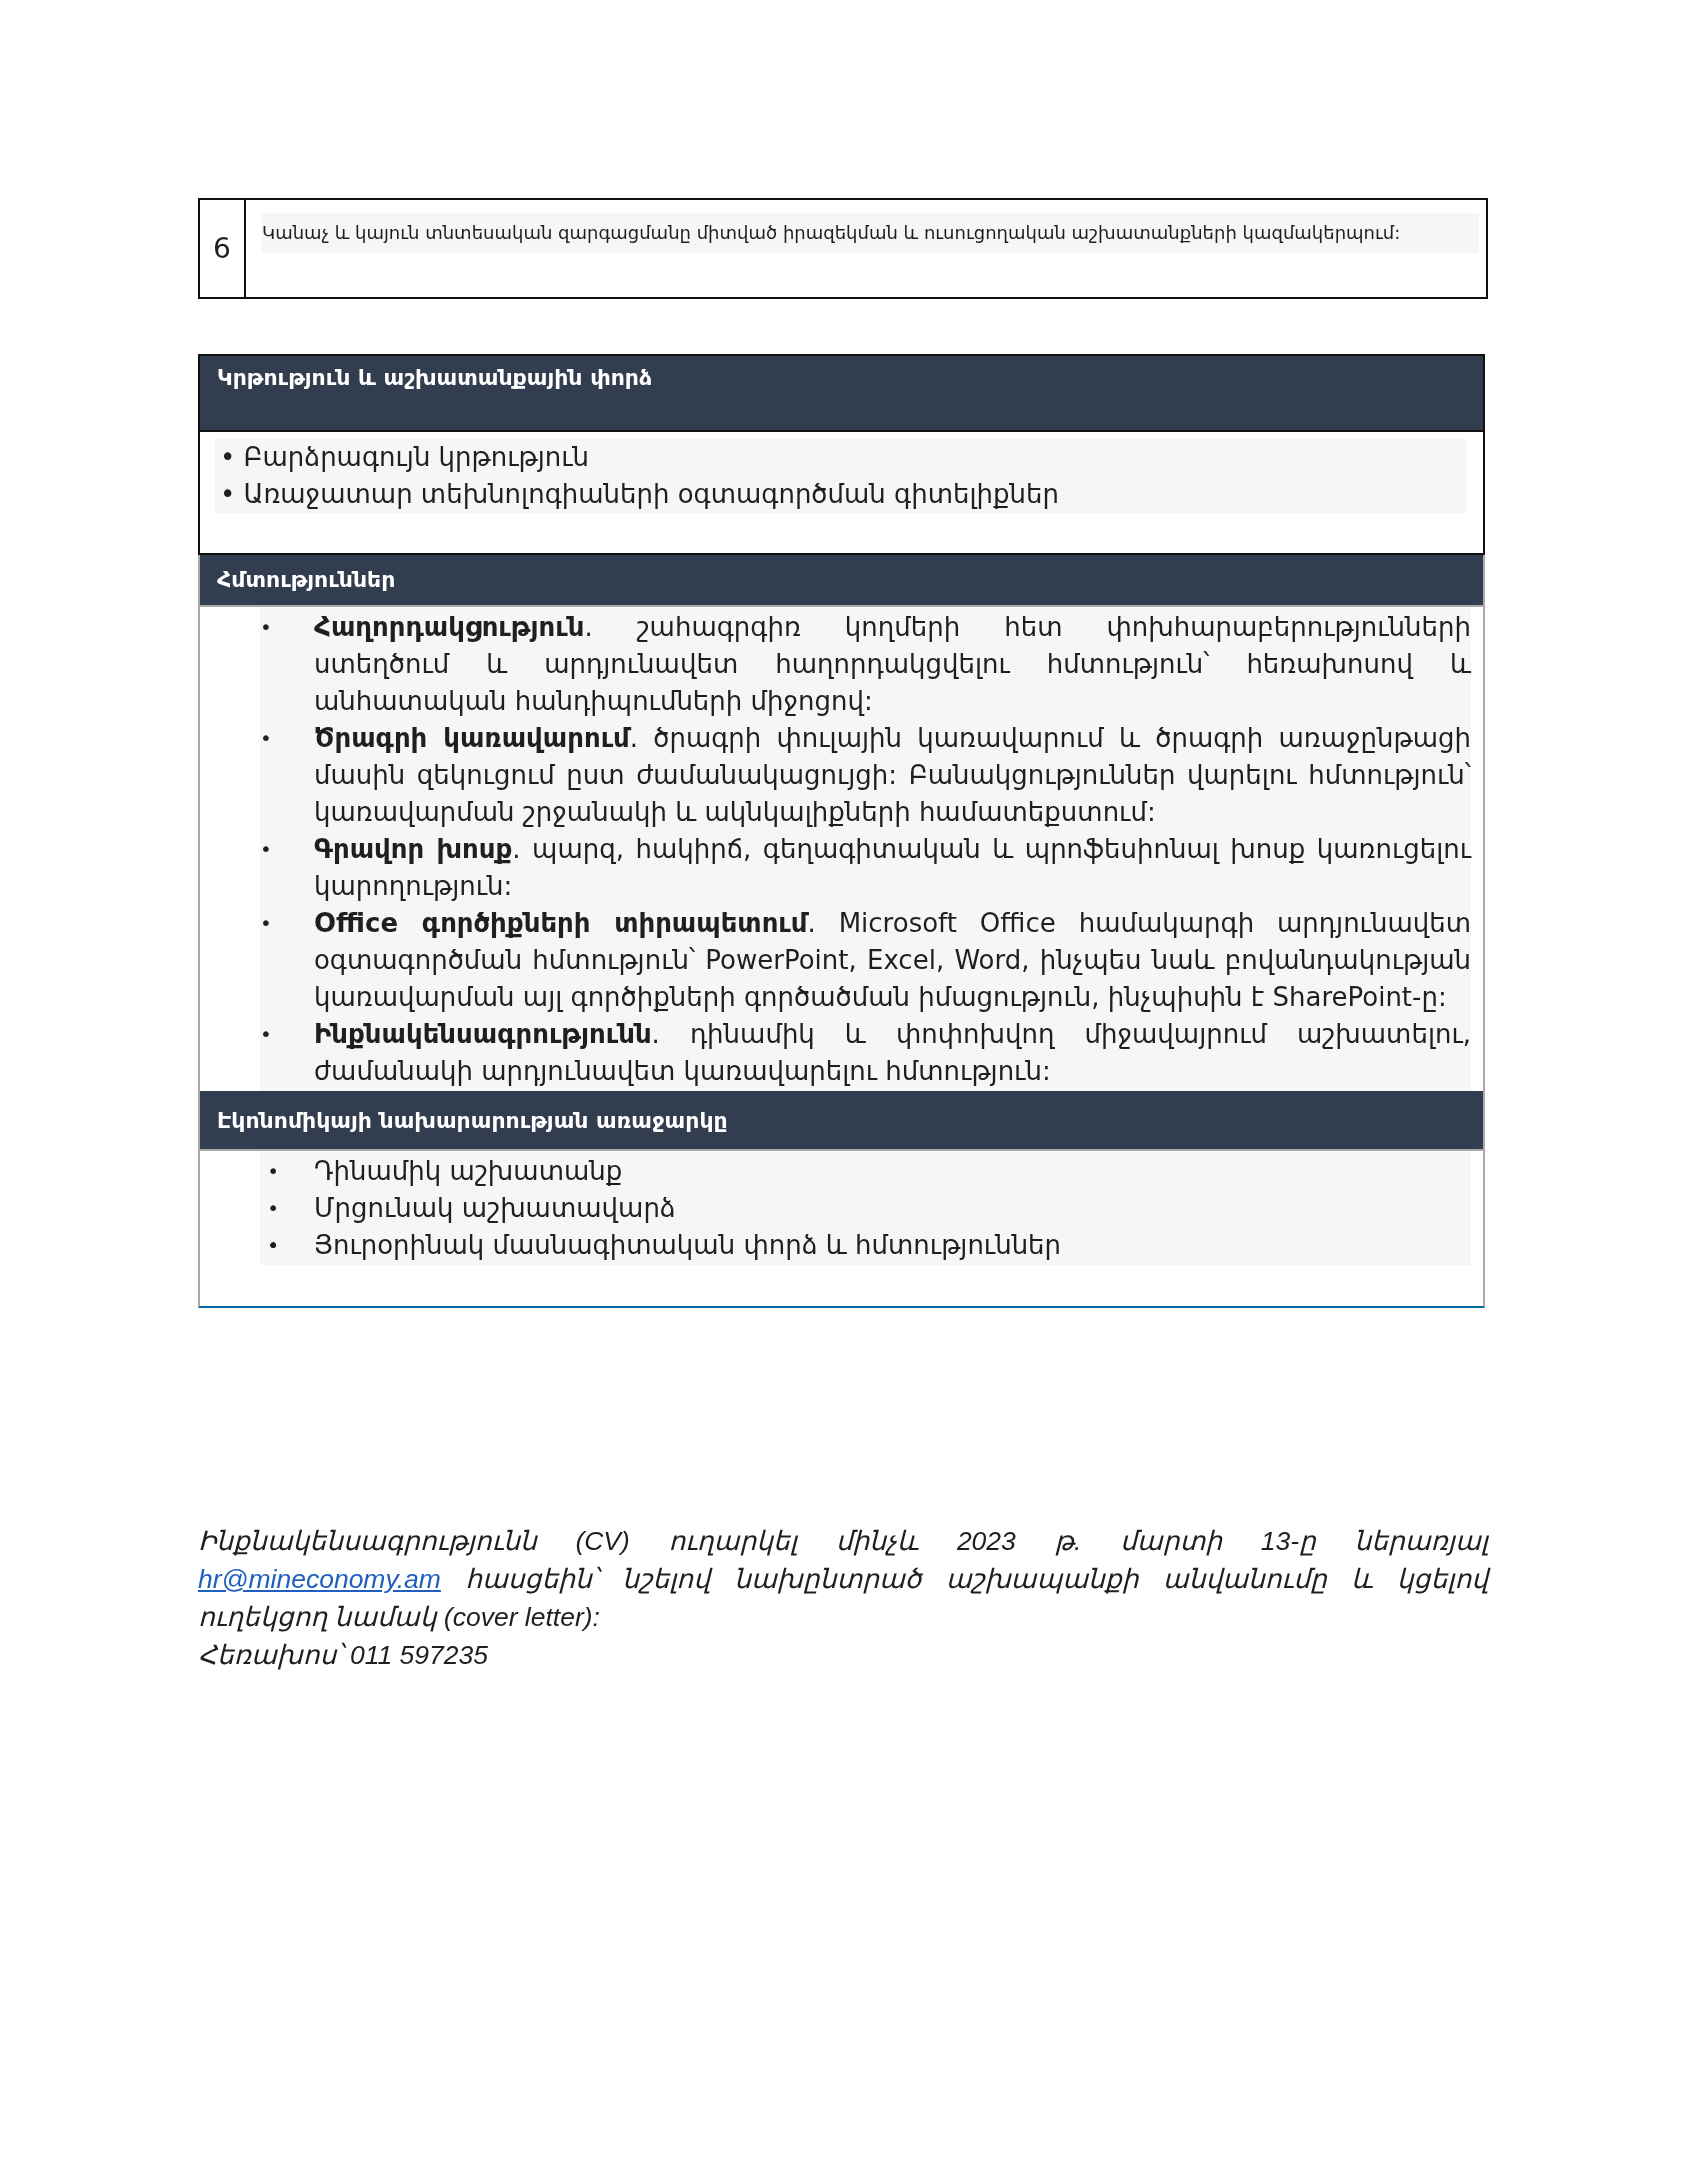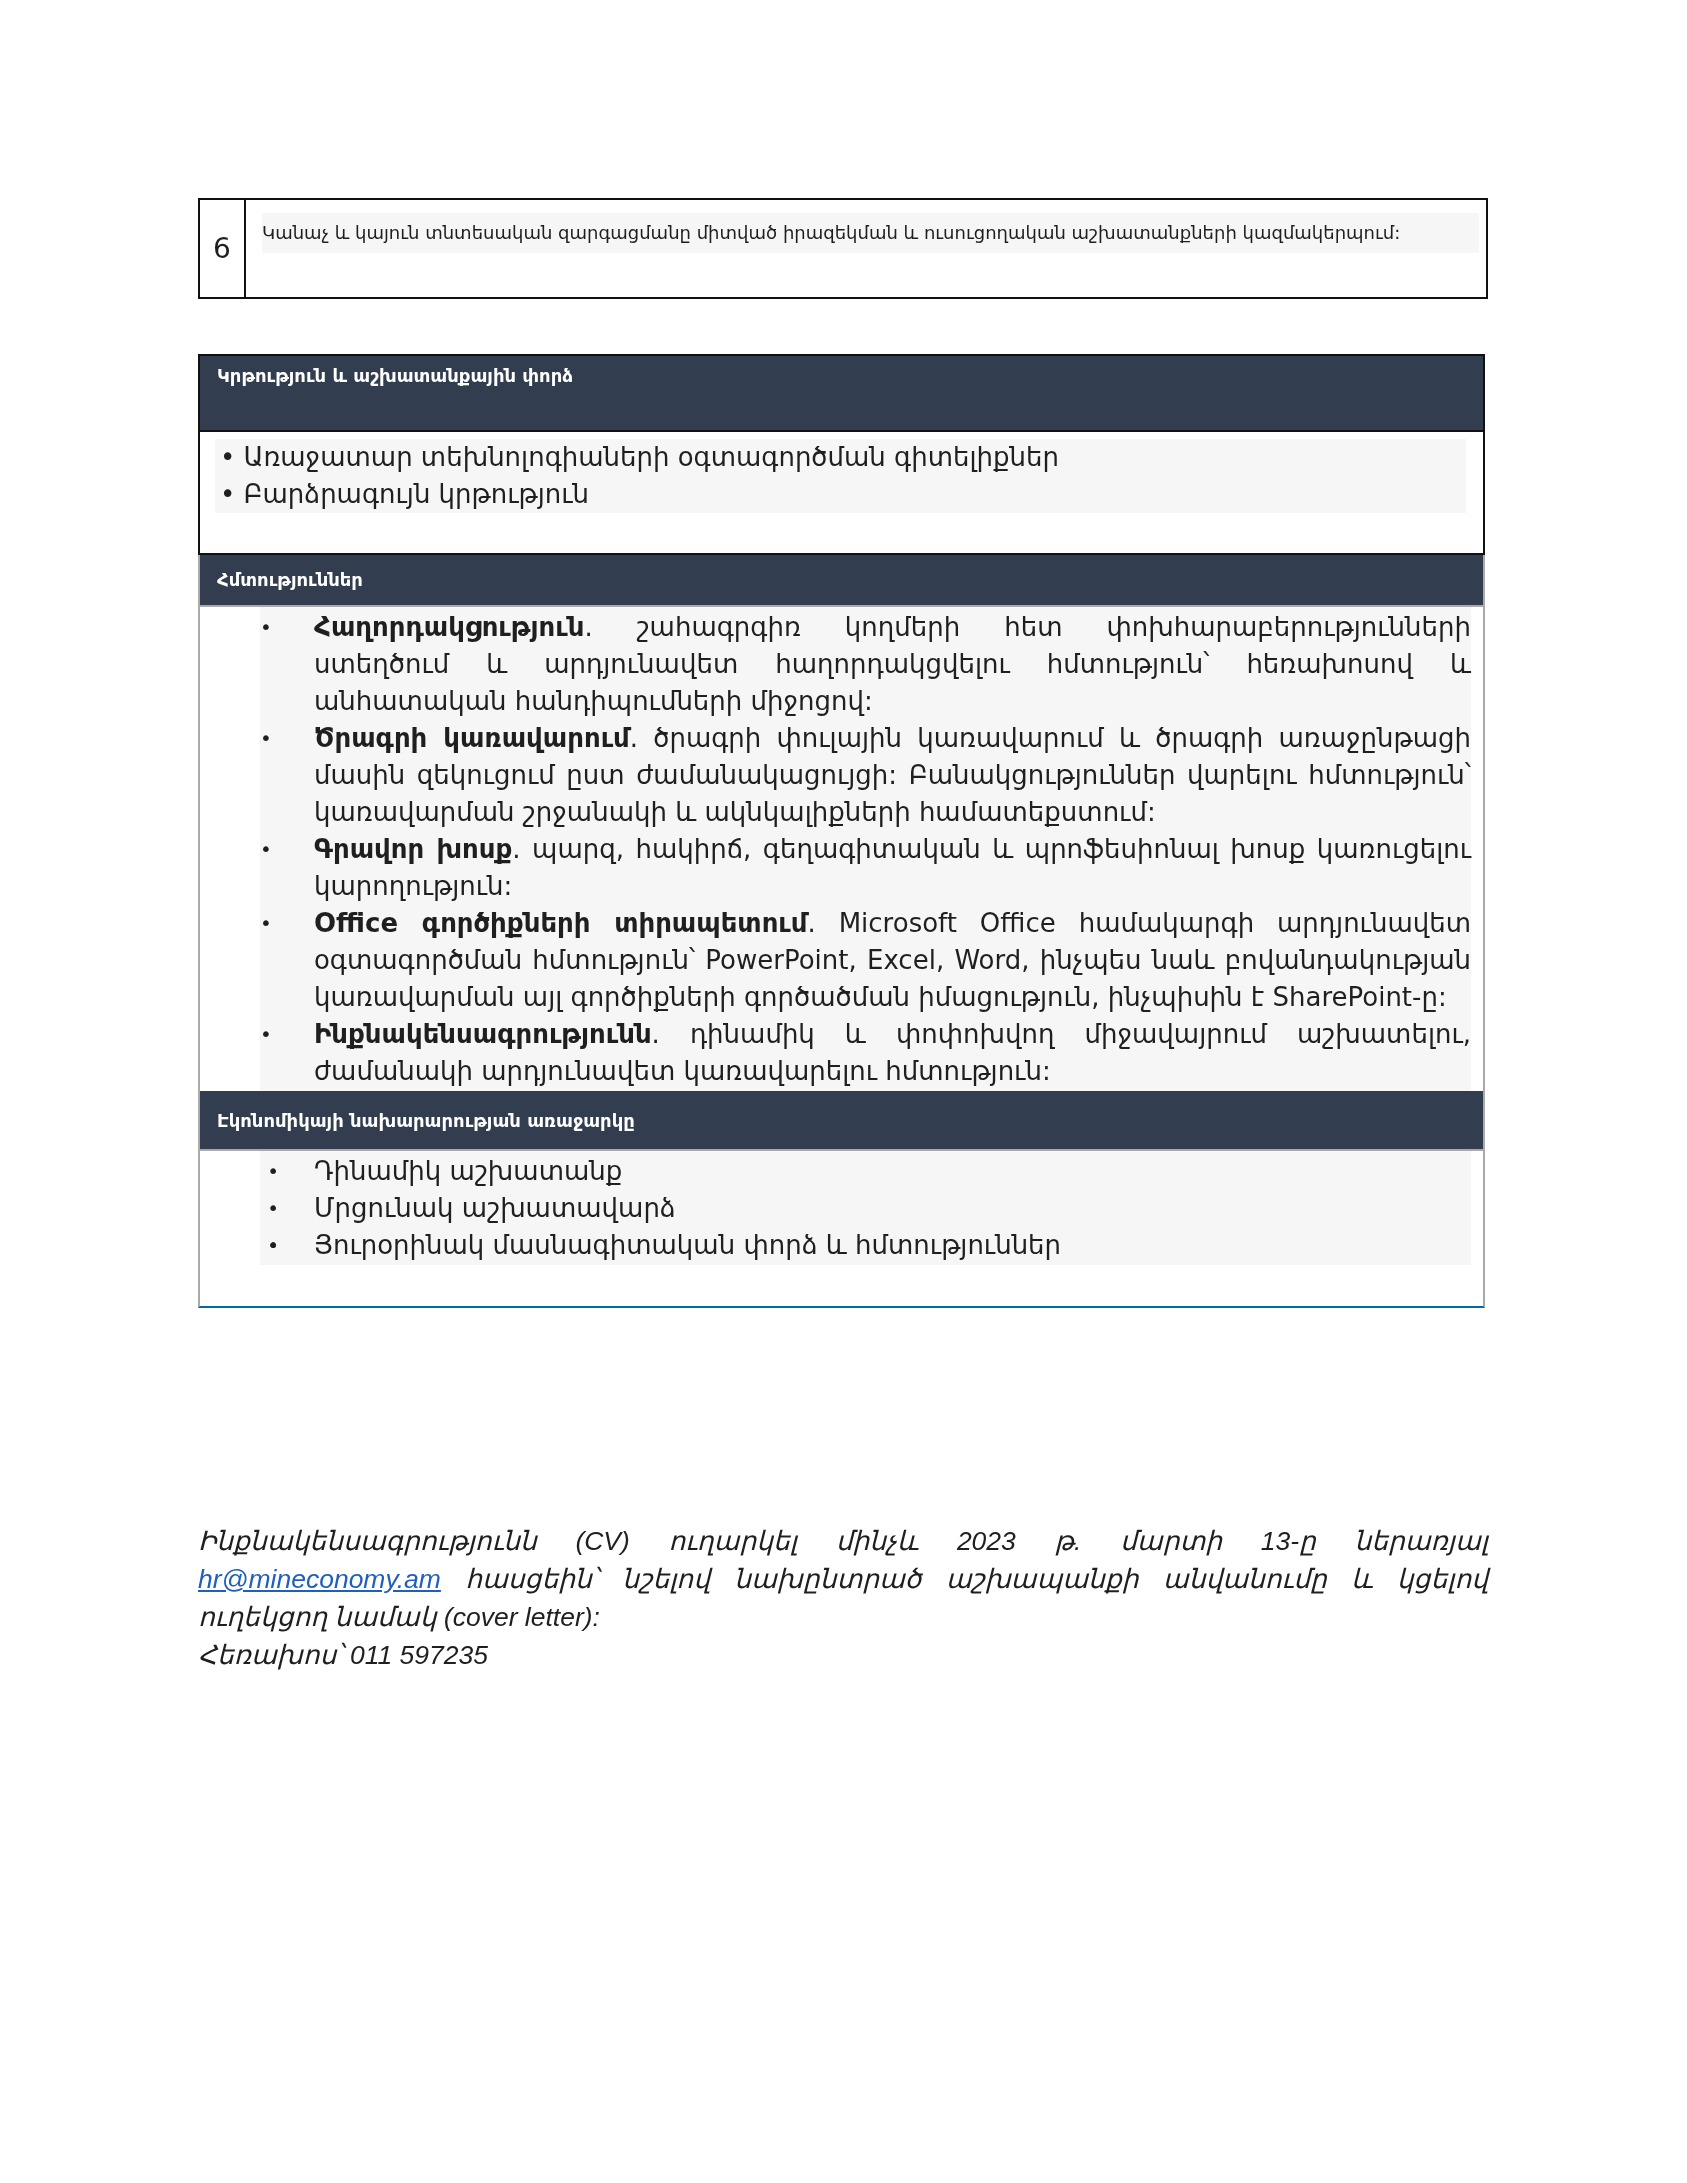--- a/index.html
+++ b/index.html
@@ -6,21 +6,21 @@
   body { width: 1687px; height: 2183px; position: relative; font-family: "DejaVu Sans", sans-serif; color: #1f1f1f; }
 
   
   .row-table { position: absolute; left: 198px; top: 198px; width: 1290px; height: 101px; border: 2px solid #111; box-sizing: border-box; display: flex; }
   .row-num { width: 46px; border-right: 2px solid #111; display: flex; align-items: center; justify-content: center; font-size: 28px; box-sizing: border-box; }
   .row-text { flex: 1; padding: 13.2px 6.6px 0 16px; }
   .row-text .shade { background: #f6f6f6; font-size: 18px; line-height: 37px; text-align: justify; text-align-last: left; padding: 1.3px 4px 1.3px 0; }
 
   
   .main-box { position: absolute; left: 198px; top: 354px; width: 1287px; }
-  .section-header { background: #323d4f; color: #ffffff; font-weight: bold; font-size: 18px; padding: 0 17px; box-sizing: border-box; }
+  .section-header { background: #323d4f; color: #ffffff; font-weight: bold; font-size: 22px; padding: 0 17px; box-sizing: border-box; }
   .sec1 { border: 2px solid #111; box-sizing: border-box; }
   .sec1 .section-header { height: 76px; padding-top: 9.3px; border-bottom: 2px solid #111; }
   .sec1 .body { padding: 6.6px 17px 40px 14.6px; }
   .sec1 .shade { background: #f6f6f6; font-size: 26px; line-height: 37px; padding: 0 6.6px 0 5.3px; }
 
   .sec2, .sec3 { border-left: 2px solid #aaa; border-right: 2px solid #aaa; box-sizing: border-box; }
   .sec2 .section-header { height: 52px; display: flex; align-items: center; border-bottom: 2px solid #aaa; }
   .sec3 .section-header { height: 60px; display: flex; align-items: center; border-bottom: 2px solid #aaa; }
   .sec3 { border-bottom: 2px solid #0369a1; }
 
@@ -48,22 +48,22 @@
     <div class="shade">Կանաչ և կայուն տնտեսական զարգացմանը միտված իրազեկման և ուսուցողական աշխատանքների կազմակերպում:</div>
   </div>
 </div>
 
 <div class="main-box">
 
   <div class="sec1">
     <div class="section-header">Կրթություն և աշխատանքային փորձ</div>
     <div class="body">
       <div class="shade">
+        <div>• Բարձրագույն կրթություն</div>
         <div>• Առաջատար տեխնոլոգիաների օգտագործման գիտելիքներ</div>
-        <div>• Բարձրագույն կրթություն</div>
       </div>
     </div>
   </div>
 
   <div class="sec2">
     <div class="section-header">
       <span>Հմտություններ</span>
     </div>
     <div class="list-wrap">
       <ul class="bl">

